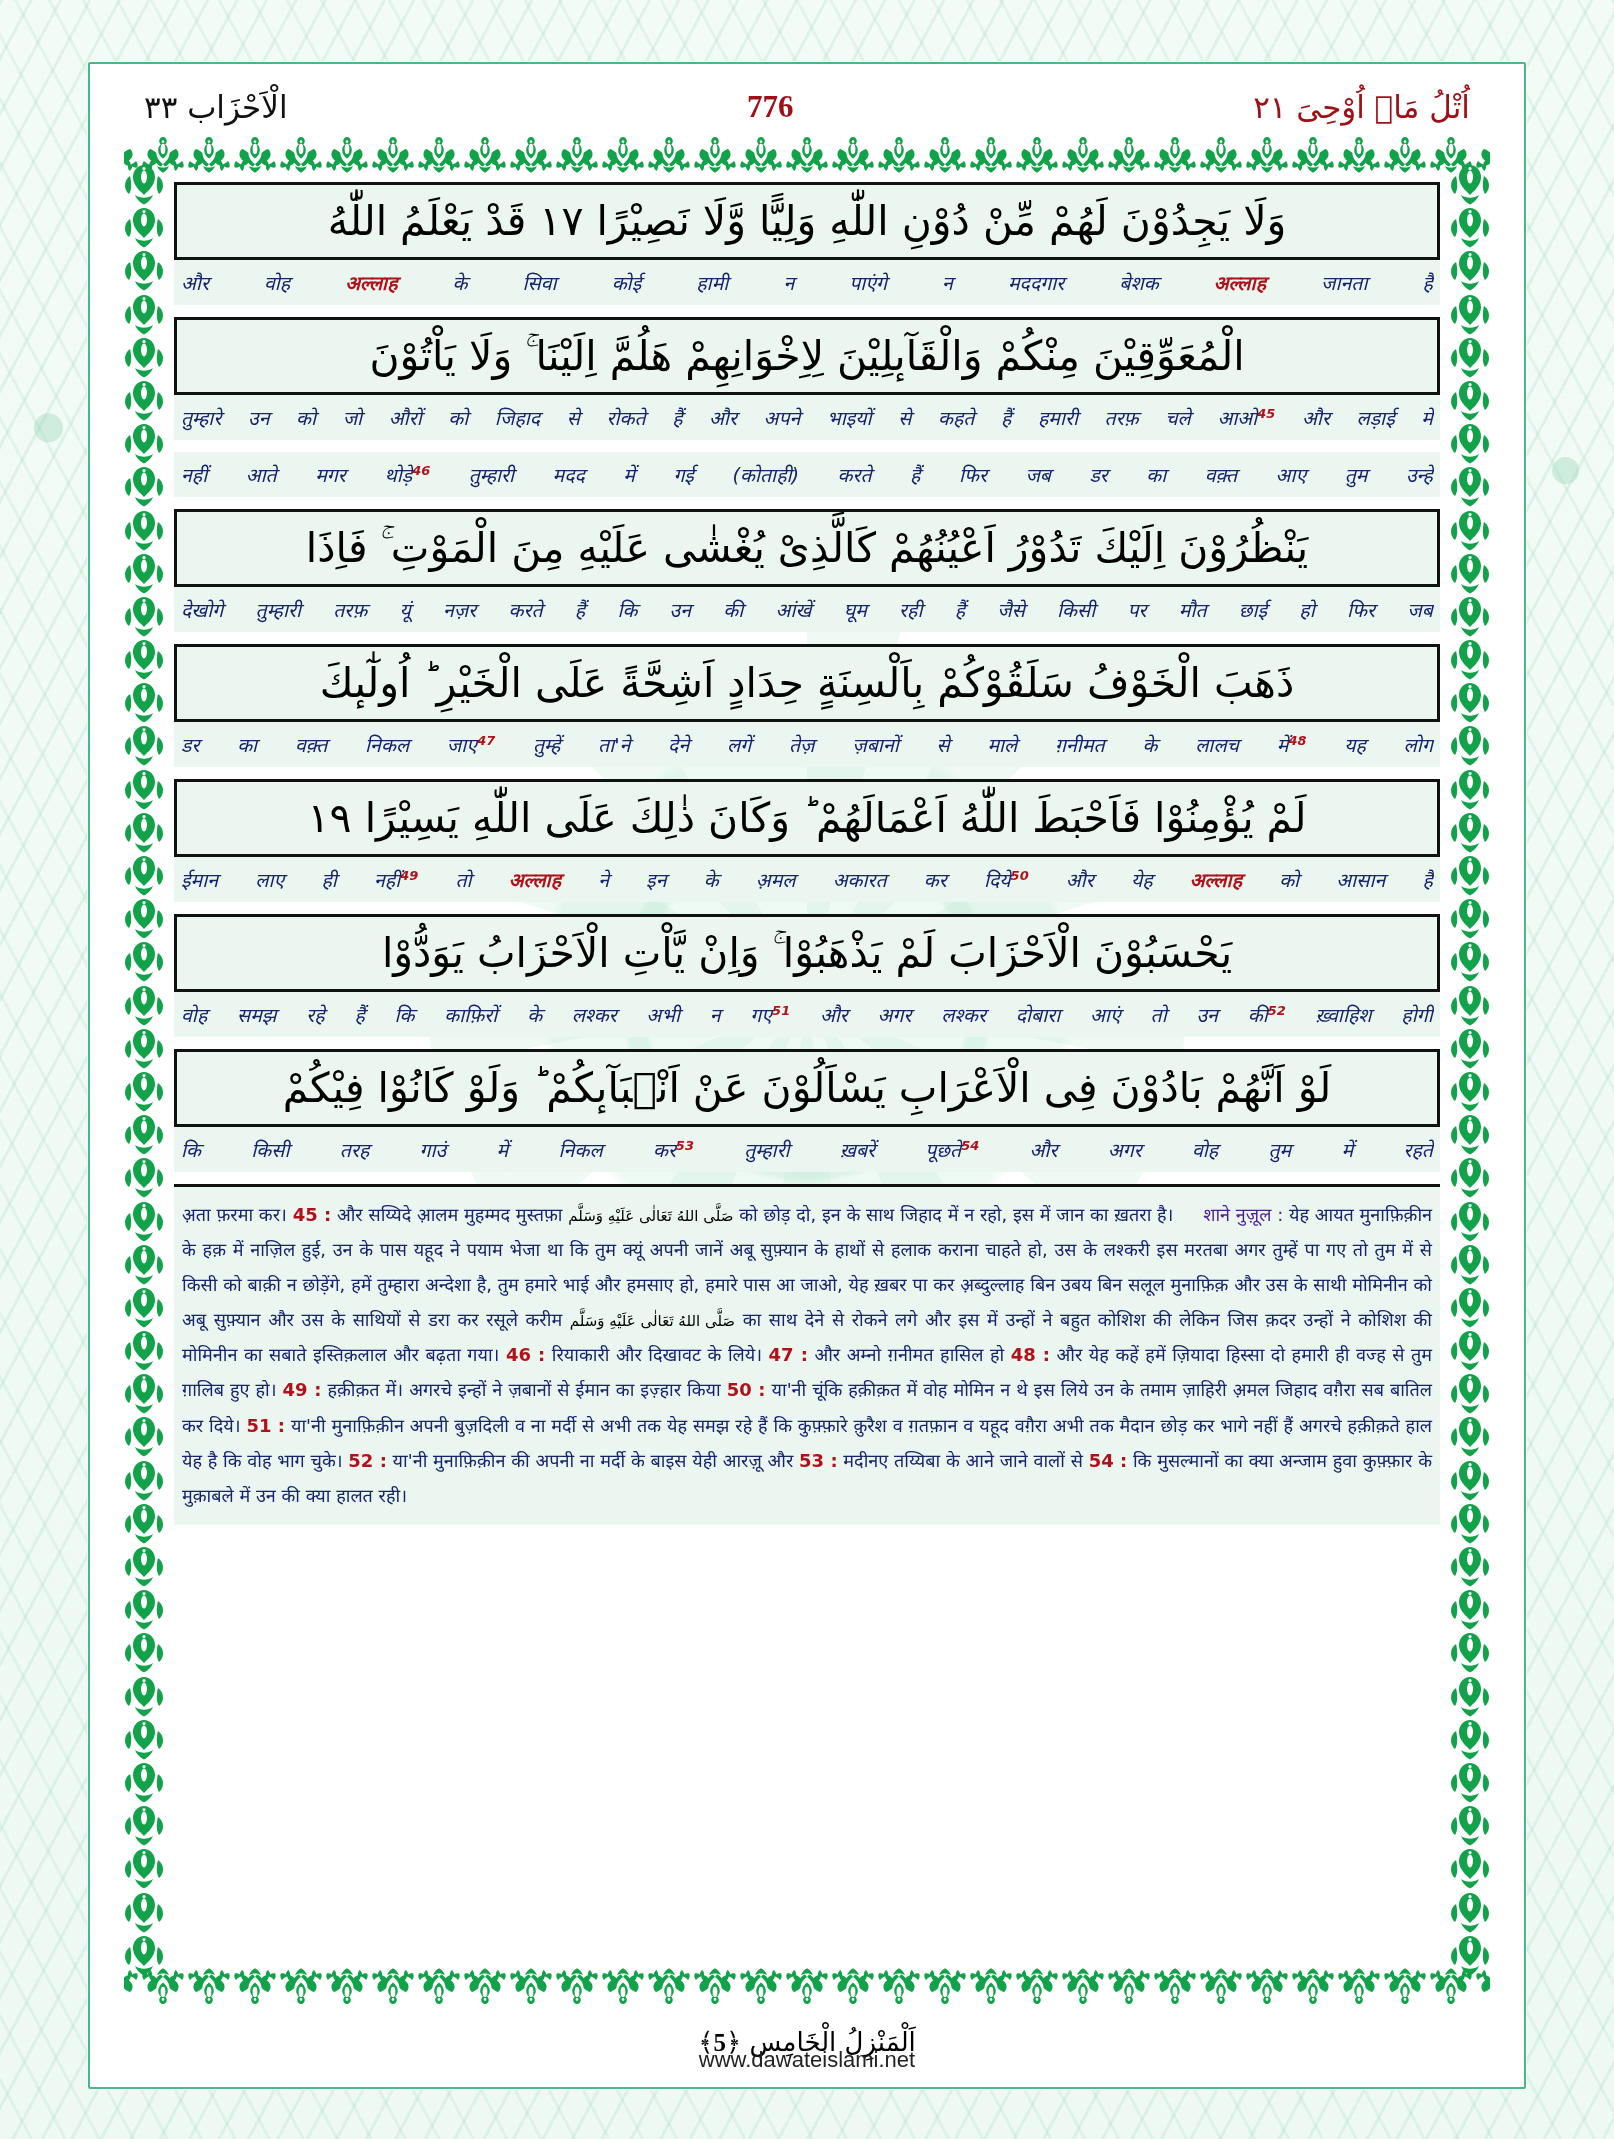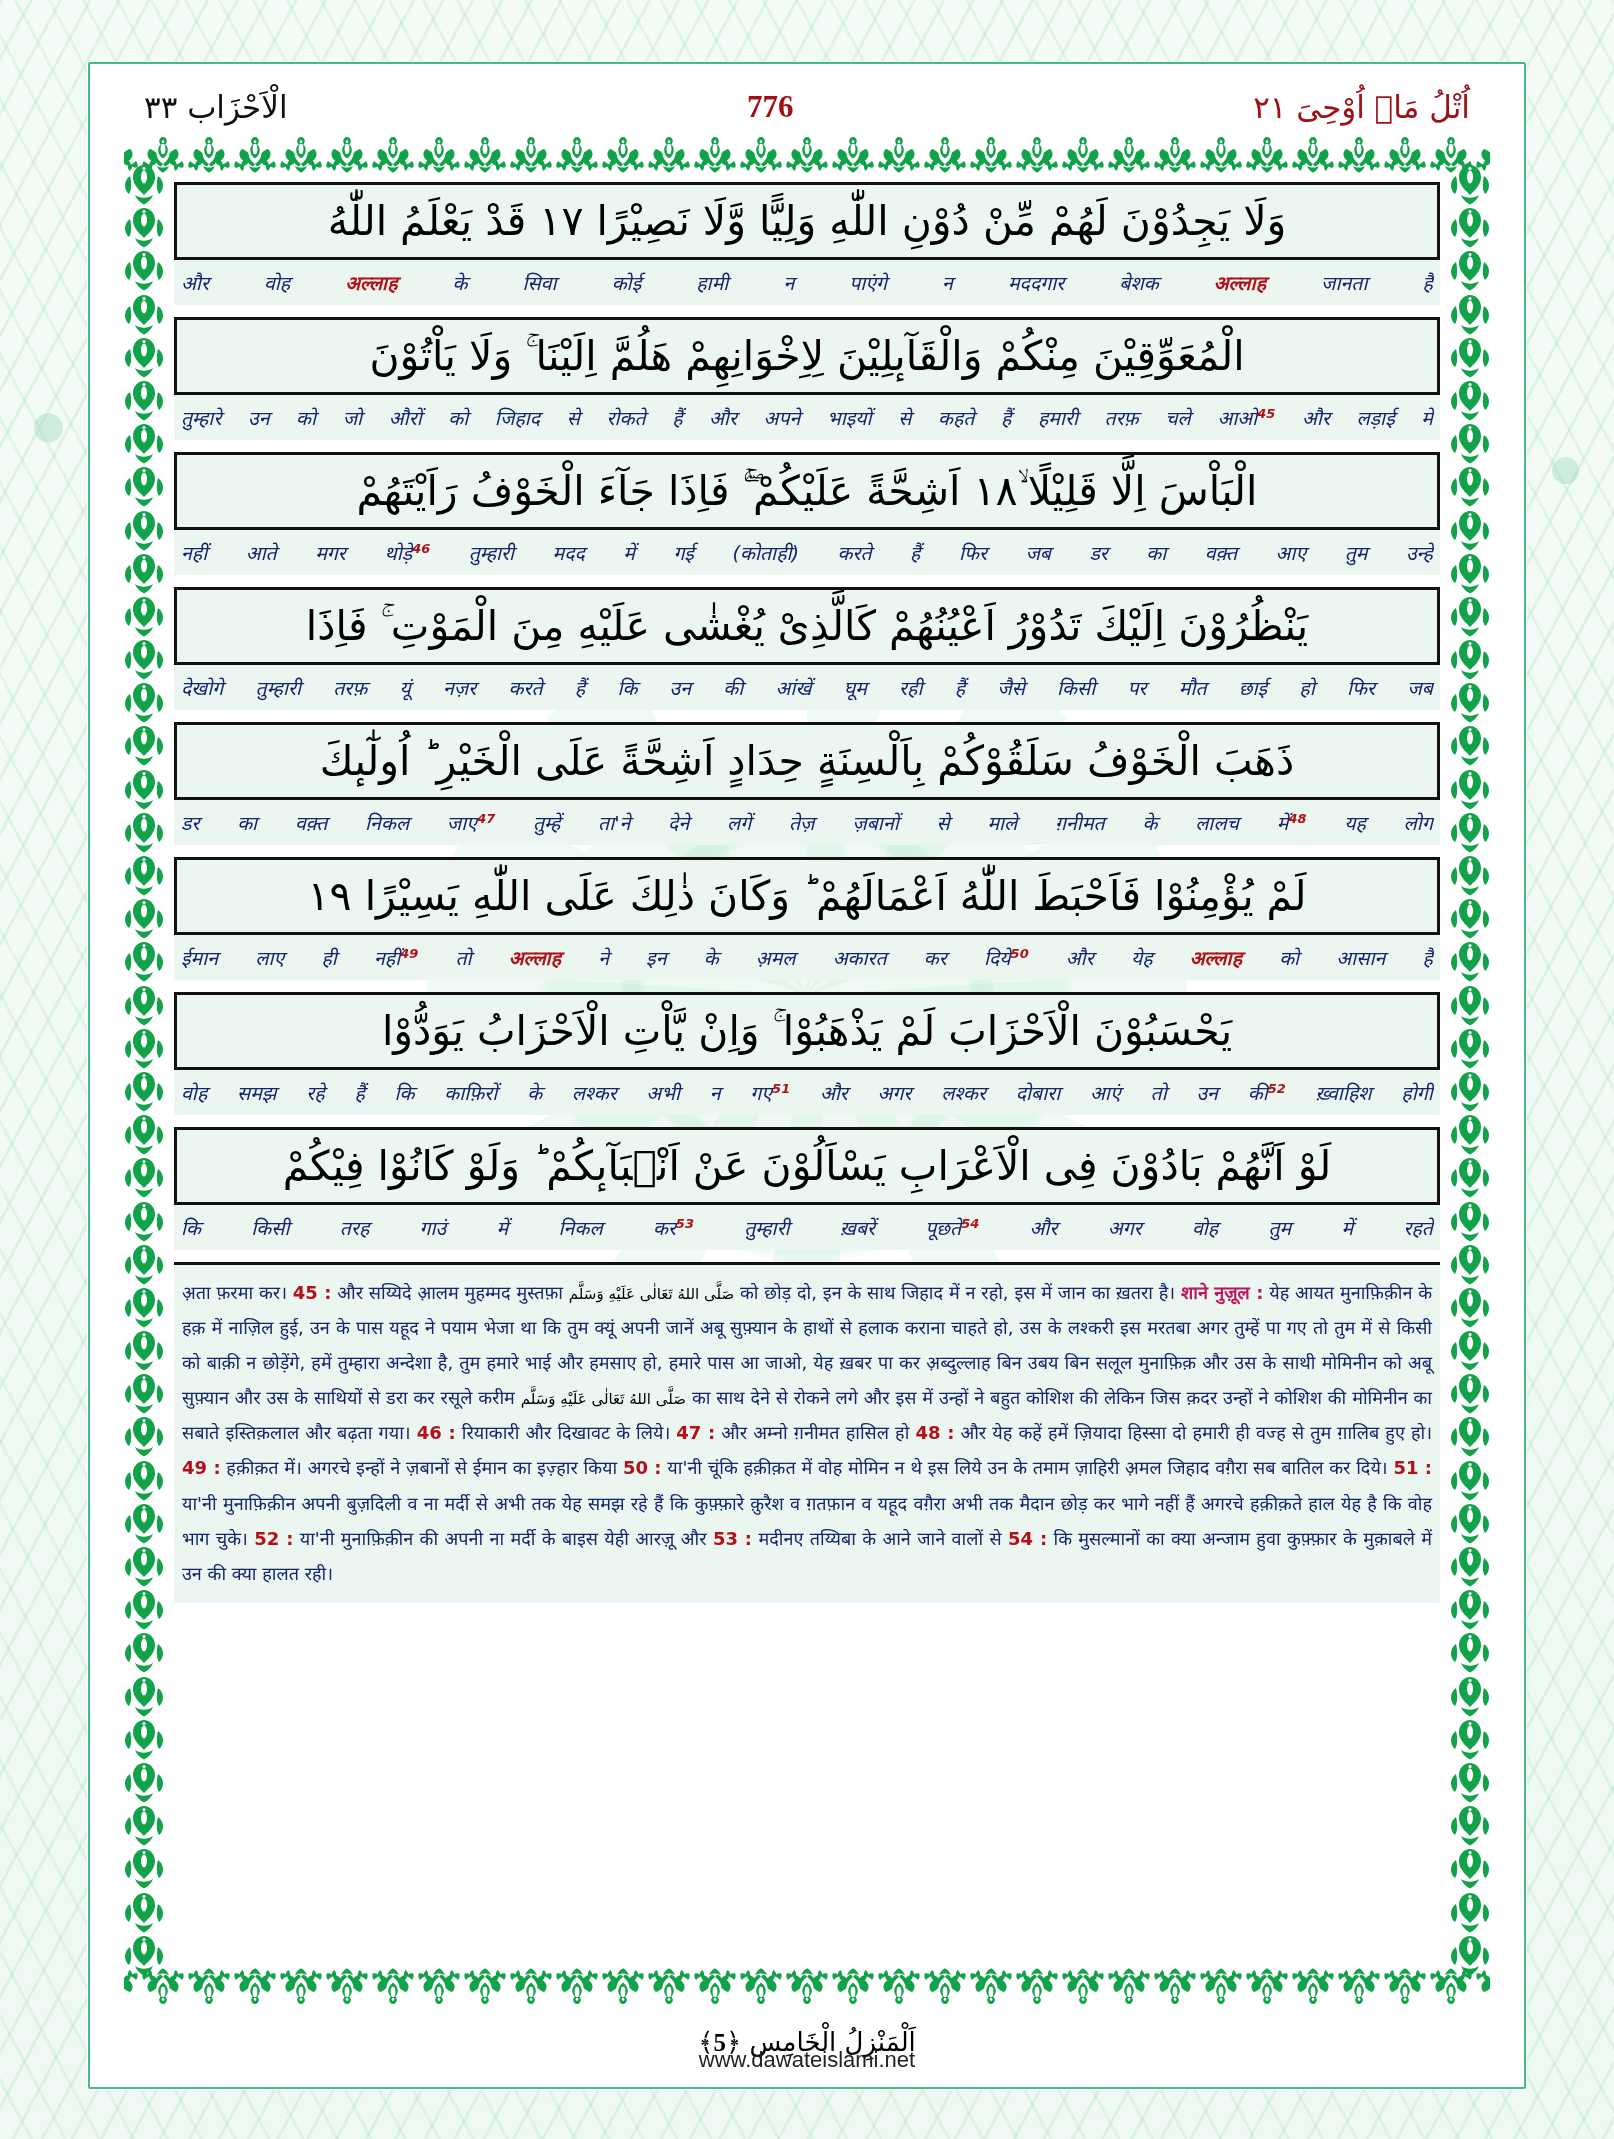--- a/index.html
+++ b/index.html
@@ -166,21 +166,21 @@
     margin-top:6px;
     background:#eaf6ef;
     padding:10px 8px 12px 8px;
     font-family:"DejaVu Sans","Liberation Sans",sans-serif;
     font-size:18px;
     line-height:1.95;
     color:#16246e;
     text-align:justify;
     border-top:3px solid #111;
   }
-  .footnote-block b{color:#be185d;font-weight:bold;}
+  .footnote-block b{color:#4c1d95;font-weight:normal;margin-left:24px;}
   .footnote-block .num{color:#b1121a;font-weight:bold;}
   .footnote-block .ar{
     font-family:"DejaVu Sans",sans-serif;direction:rtl;
     display:inline-block;font-size:15px;color:#000;
   }
 
   
   .footer-manzil{
     position:absolute;left:0;right:0;bottom:30px;
     text-align:center;
@@ -1862,23 +1862,20 @@
               <span><span>तरफ़</span></span>
               <span><span>चले</span></span>
               <span><span>आओ</span><sup class="fn">45</sup></span>
               <span><span>और</span></span>
               <span><span>लड़ाई</span></span>
               <span><span>में</span></span>
             </div>
           </div>
         </div>
         <div class="ayah-line">
-          <div class="arabic-box">
-            <div class="arabic-text">الْبَاْسَ اِلَّا قَلِیْلًا ۙ۱۸ اَشِحَّةً عَلَیْكُمْ ۚۖ فَاِذَا جَآءَ الْخَوْفُ رَاَیْتَهُمْ</div>
-          </div>
           <div class="trans-row">
             <div class="trans-text">
               <span><span>नहीं</span></span>
               <span><span>आते</span></span>
               <span><span>मगर</span></span>
               <span><span>थोड़े</span><sup class="fn">46</sup></span>
               <span><span>तुम्हारी</span></span>
               <span><span>मदद</span></span>
               <span><span>में</span></span>
               <span><span>गई</span></span>

